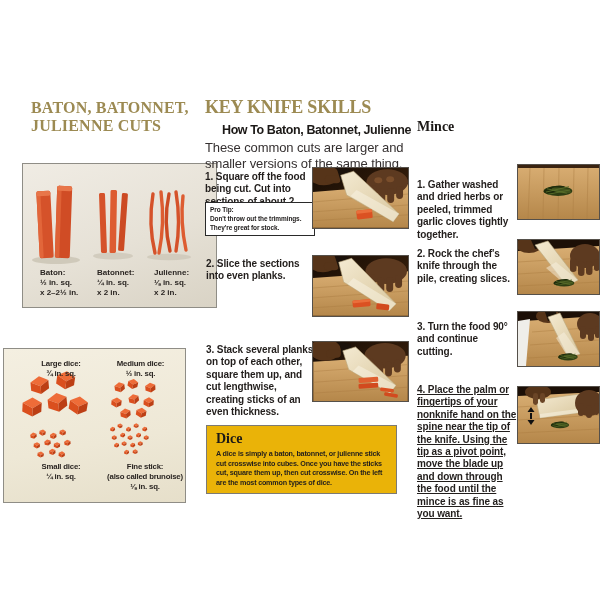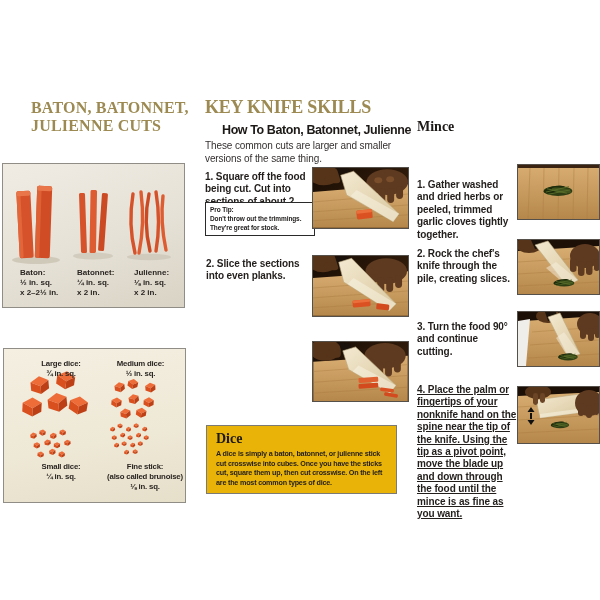--- a/index.html
+++ b/index.html
@@ -8,21 +8,21 @@
   .abs{position:absolute;}
 
   
   .main-title{font-family:"Liberation Serif","DejaVu Serif",serif;font-weight:bold;
     color:#9c8a52;font-size:16px;line-height:1.12;letter-spacing:.2px;margin-left:24px;}
   .key-title{font-family:"Liberation Serif","DejaVu Serif",serif;font-weight:bold;
     color:#9c8a52;font-size:18px;letter-spacing:-.2px;white-space:nowrap;}
   .sub-title{font-size:12.5px;font-weight:bold;letter-spacing:-.4px;white-space:nowrap;color:#1c1917;}
   .serif-h{font-family:"Liberation Serif","DejaVu Serif",serif;font-weight:bold;font-size:14px;color:#1c1917;}
 
-  .intro{font-size:10px;line-height:1.26;letter-spacing:-.1px;color:#353030;}
+  .intro{font-size:13px;line-height:1.26;letter-spacing:-.1px;color:#353030;}
   .intro-sm{font-size:7.7px;line-height:1.27;letter-spacing:-.15px;color:#353030;}
   .step{font-size:10px;font-weight:bold;line-height:1.24;letter-spacing:-.1px;color:#221e1c;}
 
   
   .photo-box{border:1px solid #8f8d86;}
   .box1{background:linear-gradient(160deg,#f0ece4 0%,#e6e1d6 55%,#d9d3c5 100%);}
   .box2{background:linear-gradient(170deg,#f4efe1 0%,#eee8d6 60%,#e6dfca 100%);}
   .cut-label{font-size:8px;font-weight:bold;line-height:1.28;color:#2a2522;}
   .dice-label{font-size:7.8px;font-weight:bold;line-height:1.28;letter-spacing:-.2px;color:#2a2522;text-align:center;}
 
@@ -66,21 +66,21 @@
   </defs>
 </svg>
 
 <div class="page">
 
   <div class="abs main-title" style="left:7px;top:99px;width:190px;">
     <div>BATON, BATONNET,</div>
     <div>JULIENNE CUTS</div>
   </div>
 
-  <div class="abs photo-box box1" style="left:2px;top:163px;width:181px;height:143px;">
+  <div class="abs photo-box box1" style="left:22px;top:163px;width:181px;height:143px;padding-left:12px;">
     <svg class="abs" style="left:0;top:0;" width="181" height="103" viewBox="0 0 181 103">
 
       <ellipse cx="33" cy="96" rx="24" ry="4" fill="#c9c3b3" opacity=".8"></ellipse>
       <ellipse cx="90" cy="92" rx="20" ry="3.4" fill="#cdc7b8" opacity=".8"></ellipse>
       <ellipse cx="146" cy="93" rx="22" ry="3.2" fill="#cdc7b8" opacity=".8"></ellipse>
 
       <g transform="rotate(-3 22 60)">
         <rect x="15" y="27" width="14" height="67" rx="2" fill="#d5522a"></rect>
         <rect x="15" y="27" width="4" height="67" rx="2" fill="#e2663a"></rect>
         <rect x="15" y="27" width="14" height="5" rx="2" fill="#e8764a"></rect>
@@ -250,20 +250,21 @@
     <polygon points="22,0 34,0 37,8 26,12" fill="#1a110a"></polygon>
     <polygon points="26,6 39,2 84,48 77,55 31,26" fill="url(#gBlade)" stroke="#b9a87f" stroke-width=".6"></polygon>
     <polygon points="35,28 77,55 84,48 41,22" fill="#f8f2e2" opacity=".55"></polygon>
     <g transform="rotate(-5 50 47)">
       <rect x="40" y="44" width="18" height="7" rx="1.5" fill="#db5122"></rect>
       <rect x="40" y="44" width="18" height="2.6" rx="1.5" fill="#ea6f3b"></rect>
     </g>
     <rect x="64" y="48" width="13" height="6" rx="1.5" fill="#d24a1e" transform="rotate(6 70 51)"></rect>
   </svg>
 
+  <div class="abs step" style="left:206px;top:344px;width:108px;">3. Stack several planks on top of each other, square them up, and cut lengthwise, creating sticks of an even thickness.</div>
 
   <svg class="abs photo" style="left:312px;top:341px;" width="95" height="59" viewBox="0 0 96 60">
     <rect width="96" height="60" fill="url(#gBG)"></rect>
     <polygon points="0,20 96,14 96,60 0,60" fill="url(#gWood)"></polygon>
     <path d="M0,30 L96,23 M0,41 L96,34 M0,52 L96,46" stroke="#aa7c41" stroke-width="1" opacity=".45" fill="none"></path>
     <g fill="#5d3a20">
       <ellipse cx="73" cy="14" rx="21" ry="13"></ellipse>
       <rect x="55" y="17" width="7" height="15" rx="3.5"></rect>
       <rect x="64" y="20" width="7" height="16" rx="3.5"></rect>
       <rect x="73" y="20" width="7" height="15" rx="3.5"></rect>

